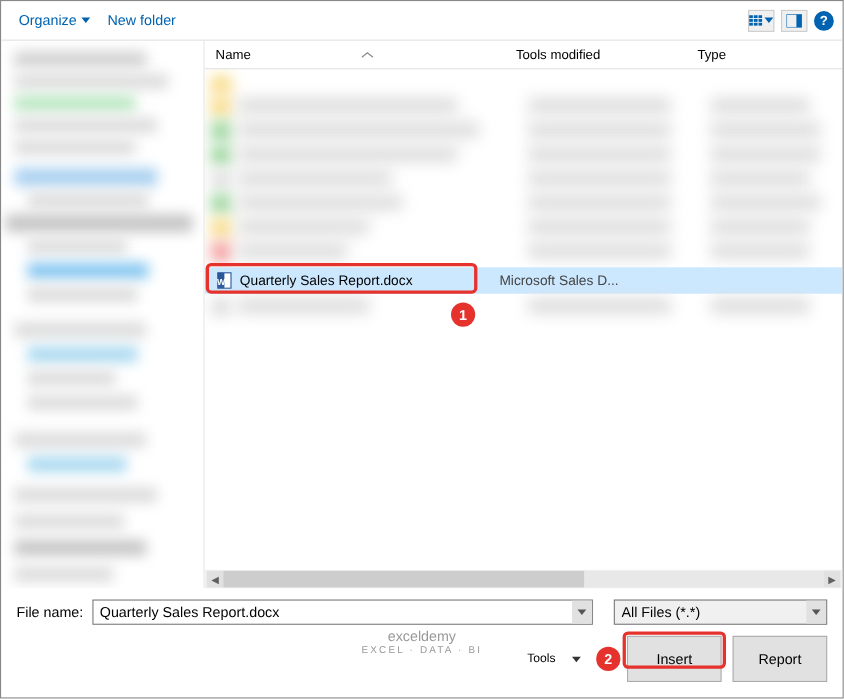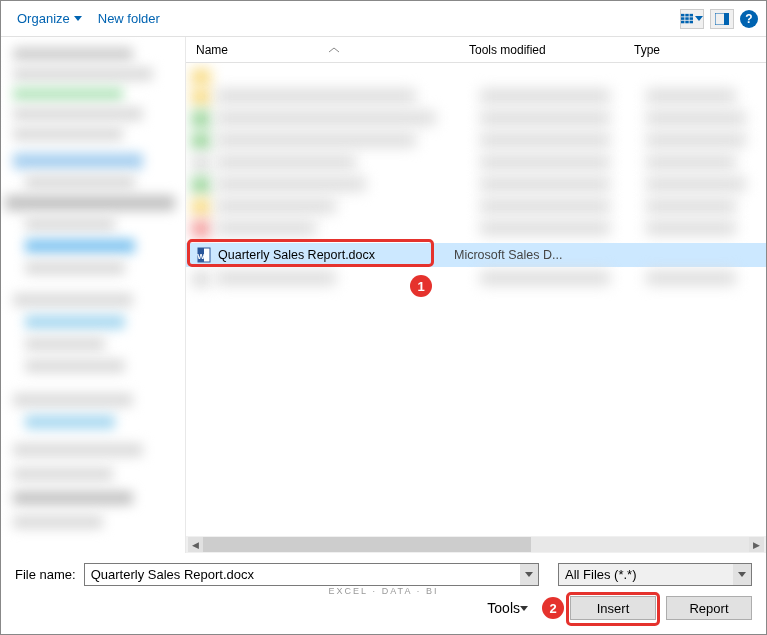--- a/index.html
+++ b/index.html
@@ -36,22 +36,22 @@
 .scroll-thumb { position: absolute; left: 0; width: 60%; height: 100%; background: #cdcdcd; }
 .footer { padding: 10px 14px 14px 14px; display: flex; flex-direction: column; gap: 10px; }
 .fn-row { display: flex; align-items: center; gap: 8px; }
 .fn-label { font-size: 13px; }
 .fn-combo { flex: 1; position: relative; }
 .fn-input { width: 100%; height: 23px; font-size: 13px; padding: 2px 22px 2px 6px; border: 1px solid #7a7a7a; }
 .combo-btn { position: absolute; right: 1px; top: 1px; width: 18px; height: 21px; background: #e1e1e1; border: none; display: flex; align-items: center; justify-content: center; }
 .filter-combo { width: 205px; position: relative; padding-left: 11px; }
 .filter-combo .fn-input { background: #f0f0f0; }
 .btn-row { display: flex; align-items: center; justify-content: flex-end; gap: 10px; position: relative; }
-.tools-label { font-size: 14px; display: flex; align-items: center; gap: 0; margin-right: 4px; }
-.dlg-btn { width: 86px; height: 24px; font-size: 13px; background: #e1e1e1; border: 1px solid #adadad; cursor: pointer; }
+.tools-label { font-size: 11px; display: flex; align-items: center; gap: 15px; margin-right: 4px; }
+.dlg-btn { width: 86px; height: 42px; font-size: 13px; background: #e1e1e1; border: 1px solid #adadad; cursor: pointer; }
 .dlg-btn.primary { position: relative; }
 .watermark { position: absolute; bottom: 38px; left: 50%; transform: translateX(-50%); font-size: 13px; color: #999; text-align: center; line-height: 1.2; z-index: 0; pointer-events: none; }
 .watermark .sm { font-size: 9px; letter-spacing: 2px; }
 </style>
 </head>
 <body>
 
 <div class="top-toolbar">
   <button class="tb-btn">
     <span>Organize</span>

